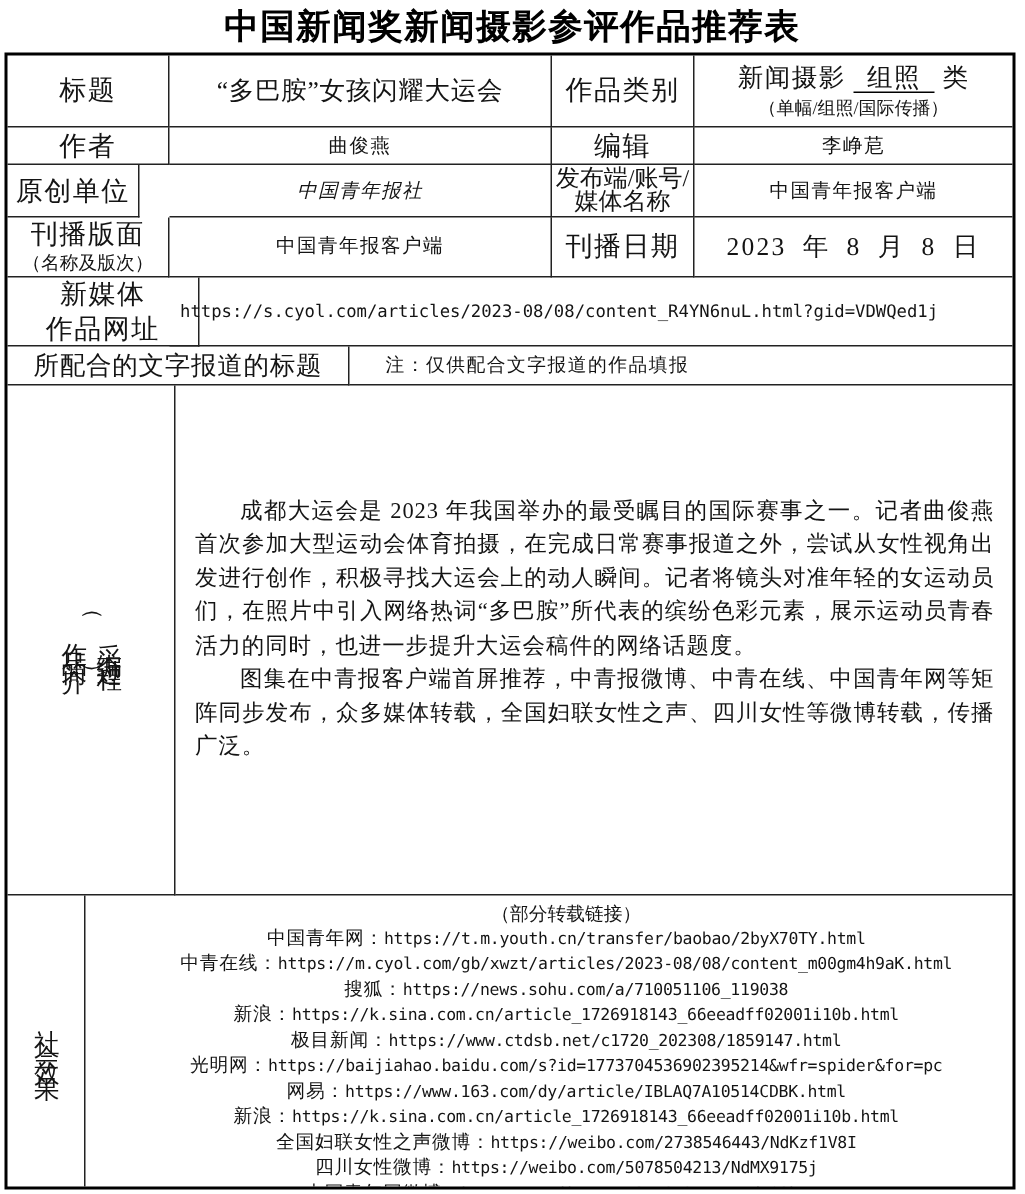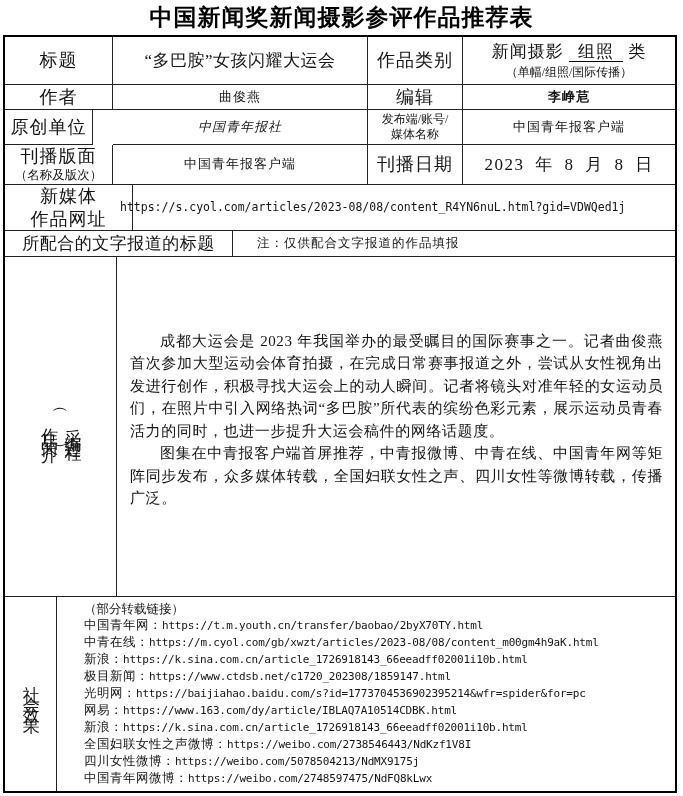--- a/index.html
+++ b/index.html
@@ -9,21 +9,21 @@
         font-family:"Liberation Sans","DejaVu Sans",sans-serif;font-weight:700;
         font-size:23px;letter-spacing:1px;color:#000;}
   .tbl{position:absolute;left:3px;top:35px;width:674px;height:758px;
         border:2px solid #000;box-sizing:border-box;}
   .cell{position:absolute;box-sizing:border-box;border-right:1px solid #222;
         border-bottom:1px solid #222;display:flex;align-items:center;
         justify-content:center;text-align:center;overflow:hidden;line-height:1.25;}
   .noR{border-right:none;} .noB{border-bottom:none;}
   .col{flex-direction:column;}
   .lbl{font-size:18px;letter-spacing:1px;}
-  .lbl-sm{font-size:12px;line-height:15px;letter-spacing:0;}
+  .lbl-sm{font-size:16px;line-height:15px;letter-spacing:0;}
   .sub{font-size:12.5px;letter-spacing:0;margin-top:1px;}
   .val{font-size:13px;letter-spacing:1px;}
   .val-lg{font-size:17px;letter-spacing:0.5px;}
   .cat-line1{font-size:17px;letter-spacing:1px;}
   .cat-under{border-bottom:1px solid #000;padding:0 9px;}
   .cat-line2{font-size:12px;letter-spacing:0;margin-top:3px;}
   .date-val{font-size:17px;letter-spacing:1.5px;word-spacing:5px;}
   .url-cell{justify-content:flex-start;padding-left:7px;text-align:left;}
   .mono{font-family:"DejaVu Sans Mono","Liberation Mono",monospace;}
   .url-main{font-size:11.5px;letter-spacing:0;}
@@ -38,21 +38,21 @@
   .vtext{writing-mode:vertical-rl;text-orientation:upright;font-size:17px;
         letter-spacing:6px;line-height:1.2;}
   .vtext-wide{writing-mode:vertical-rl;text-orientation:upright;font-size:17px;
         letter-spacing:11px;line-height:1.2;}
   
   .intro-cell{display:flex;flex-direction:column;justify-content:center;
         padding:0 12px 14px 13px;text-align:justify;}
   .para{margin:0;text-indent:2em;font-size:15px;line-height:22.5px;
         letter-spacing:0.6px;}
   
-  .links-cell{display:block;padding:4px 4px 0 27px;text-align:left;}
+  .links-cell{display:block;padding:4px 4px 0 27px;text-align:center;}
   .link-line{font-size:12.5px;line-height:16px;white-space:nowrap;}
   .link-name{letter-spacing:0.5px;}
   .link-url{font-family:"DejaVu Sans Mono","Liberation Mono",monospace;
         font-size:11px;letter-spacing:-0.2px;}
 </style>
 </head>
 <body>
 
 <div class="page">
 
@@ -68,21 +68,21 @@
         <span>新闻摄影</span>
         <span class="cat-under">组照</span>
         <span>类</span>
       </div>
       <div class="cat-line2">（单幅/组照/国际传播）</div>
     </div>
 
     <div class="cell lbl" style="left:0;top:48px;width:108px;height:25px;">作者</div>
     <div class="cell val" style="left:108px;top:48px;width:255px;height:25px;">曲俊燕</div>
     <div class="cell lbl" style="left:363px;top:48px;width:95px;height:25px;">编辑</div>
-    <div class="cell val noR" style="left:458px;top:48px;width:212px;height:25px;font-weight:bold;">李峥苨</div>
+    <div class="cell val noR" style="left:458px;top:48px;width:212px;height:25px;">李峥苨</div>
 
     <div class="cell lbl" style="left:0;top:73px;width:88px;height:35px;">原创单位</div>
     <div class="cell val" style="left:108px;top:73px;width:255px;height:35px;font-style:italic;">中国青年报社</div>
     <div class="cell col lbl-sm" style="left:363px;top:73px;width:95px;height:35px;">
       <div>发布端/账号/</div>
       <div>媒体名称</div>
     </div>
     <div class="cell val noR" style="left:458px;top:73px;width:212px;height:35px;">中国青年报客户端</div>
 
     <div class="cell col" style="left:0;top:108px;width:108px;height:40px;">
@@ -127,20 +127,23 @@
       <div>
 
           <div class="link-line">
             <span class="link-name">中国青年网：</span><span class="link-url">https://t.m.youth.cn/transfer/baobao/2byX70TY.html</span>
           </div>
 
           <div class="link-line">
             <span class="link-name">中青在线：</span><span class="link-url">https://m.cyol.com/gb/xwzt/articles/2023-08/08/content_m00gm4h9aK.html</span>
           </div>
 
+          <div class="link-line">
+            <span class="link-name">搜狐：</span><span class="link-url">https://news.sohu.com/a/710051106_119038</span>
+          </div>
 
           <div class="link-line">
             <span class="link-name">新浪：</span><span class="link-url">https://k.sina.com.cn/article_1726918143_66eeadff02001i10b.html</span>
           </div>
 
           <div class="link-line">
             <span class="link-name">极目新闻：</span><span class="link-url">https://www.ctdsb.net/c1720_202308/1859147.html</span>
           </div>
 
           <div class="link-line">

